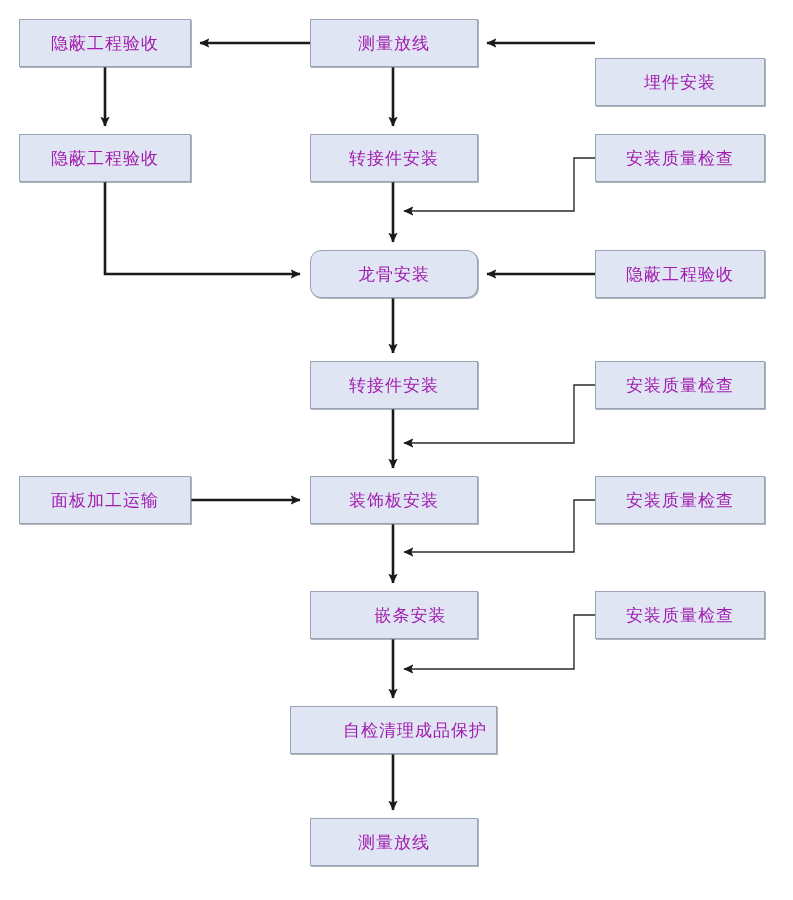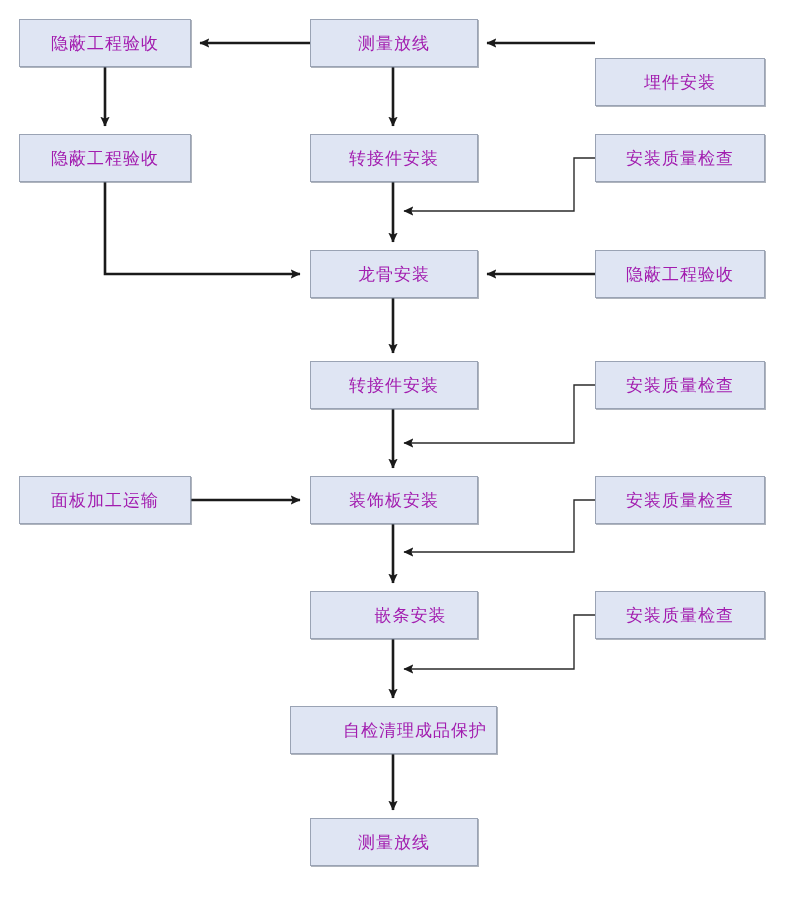--- a/index.html
+++ b/index.html
@@ -95,21 +95,21 @@
   <div class="node" style="left:310px; top:19px;  width:168px; height:48px;">测量放线</div>
 
   <div class="node" style="left:595px; top:19px;  width:170px; height:48px;margin-top:39px;">埋件安装</div>
 
   <div class="node" style="left:19px;  top:134px; width:172px; height:48px;">隐蔽工程验收</div>
 
   <div class="node" style="left:310px; top:134px; width:168px; height:48px;">转接件安装</div>
 
   <div class="node" style="left:595px; top:134px; width:170px; height:48px;">安装质量检查</div>
 
-  <div class="node" style="left:310px; top:250px; width:168px; height:48px;">龙骨安装</div>
+  <div class="node" style="left:310px; top:250px; width:168px; height:48px;border-radius:11px;">龙骨安装</div>
 
   <div class="node" style="left:595px; top:250px; width:170px; height:48px;">隐蔽工程验收</div>
 
   <div class="node" style="left:310px; top:361px; width:168px; height:48px;">转接件安装</div>
 
   <div class="node" style="left:595px; top:361px; width:170px; height:48px;">安装质量检查</div>
 
   <div class="node" style="left:19px;  top:476px; width:172px; height:48px;">面板加工运输</div>
 
   <div class="node" style="left:310px; top:476px; width:168px; height:48px;">装饰板安装</div>

